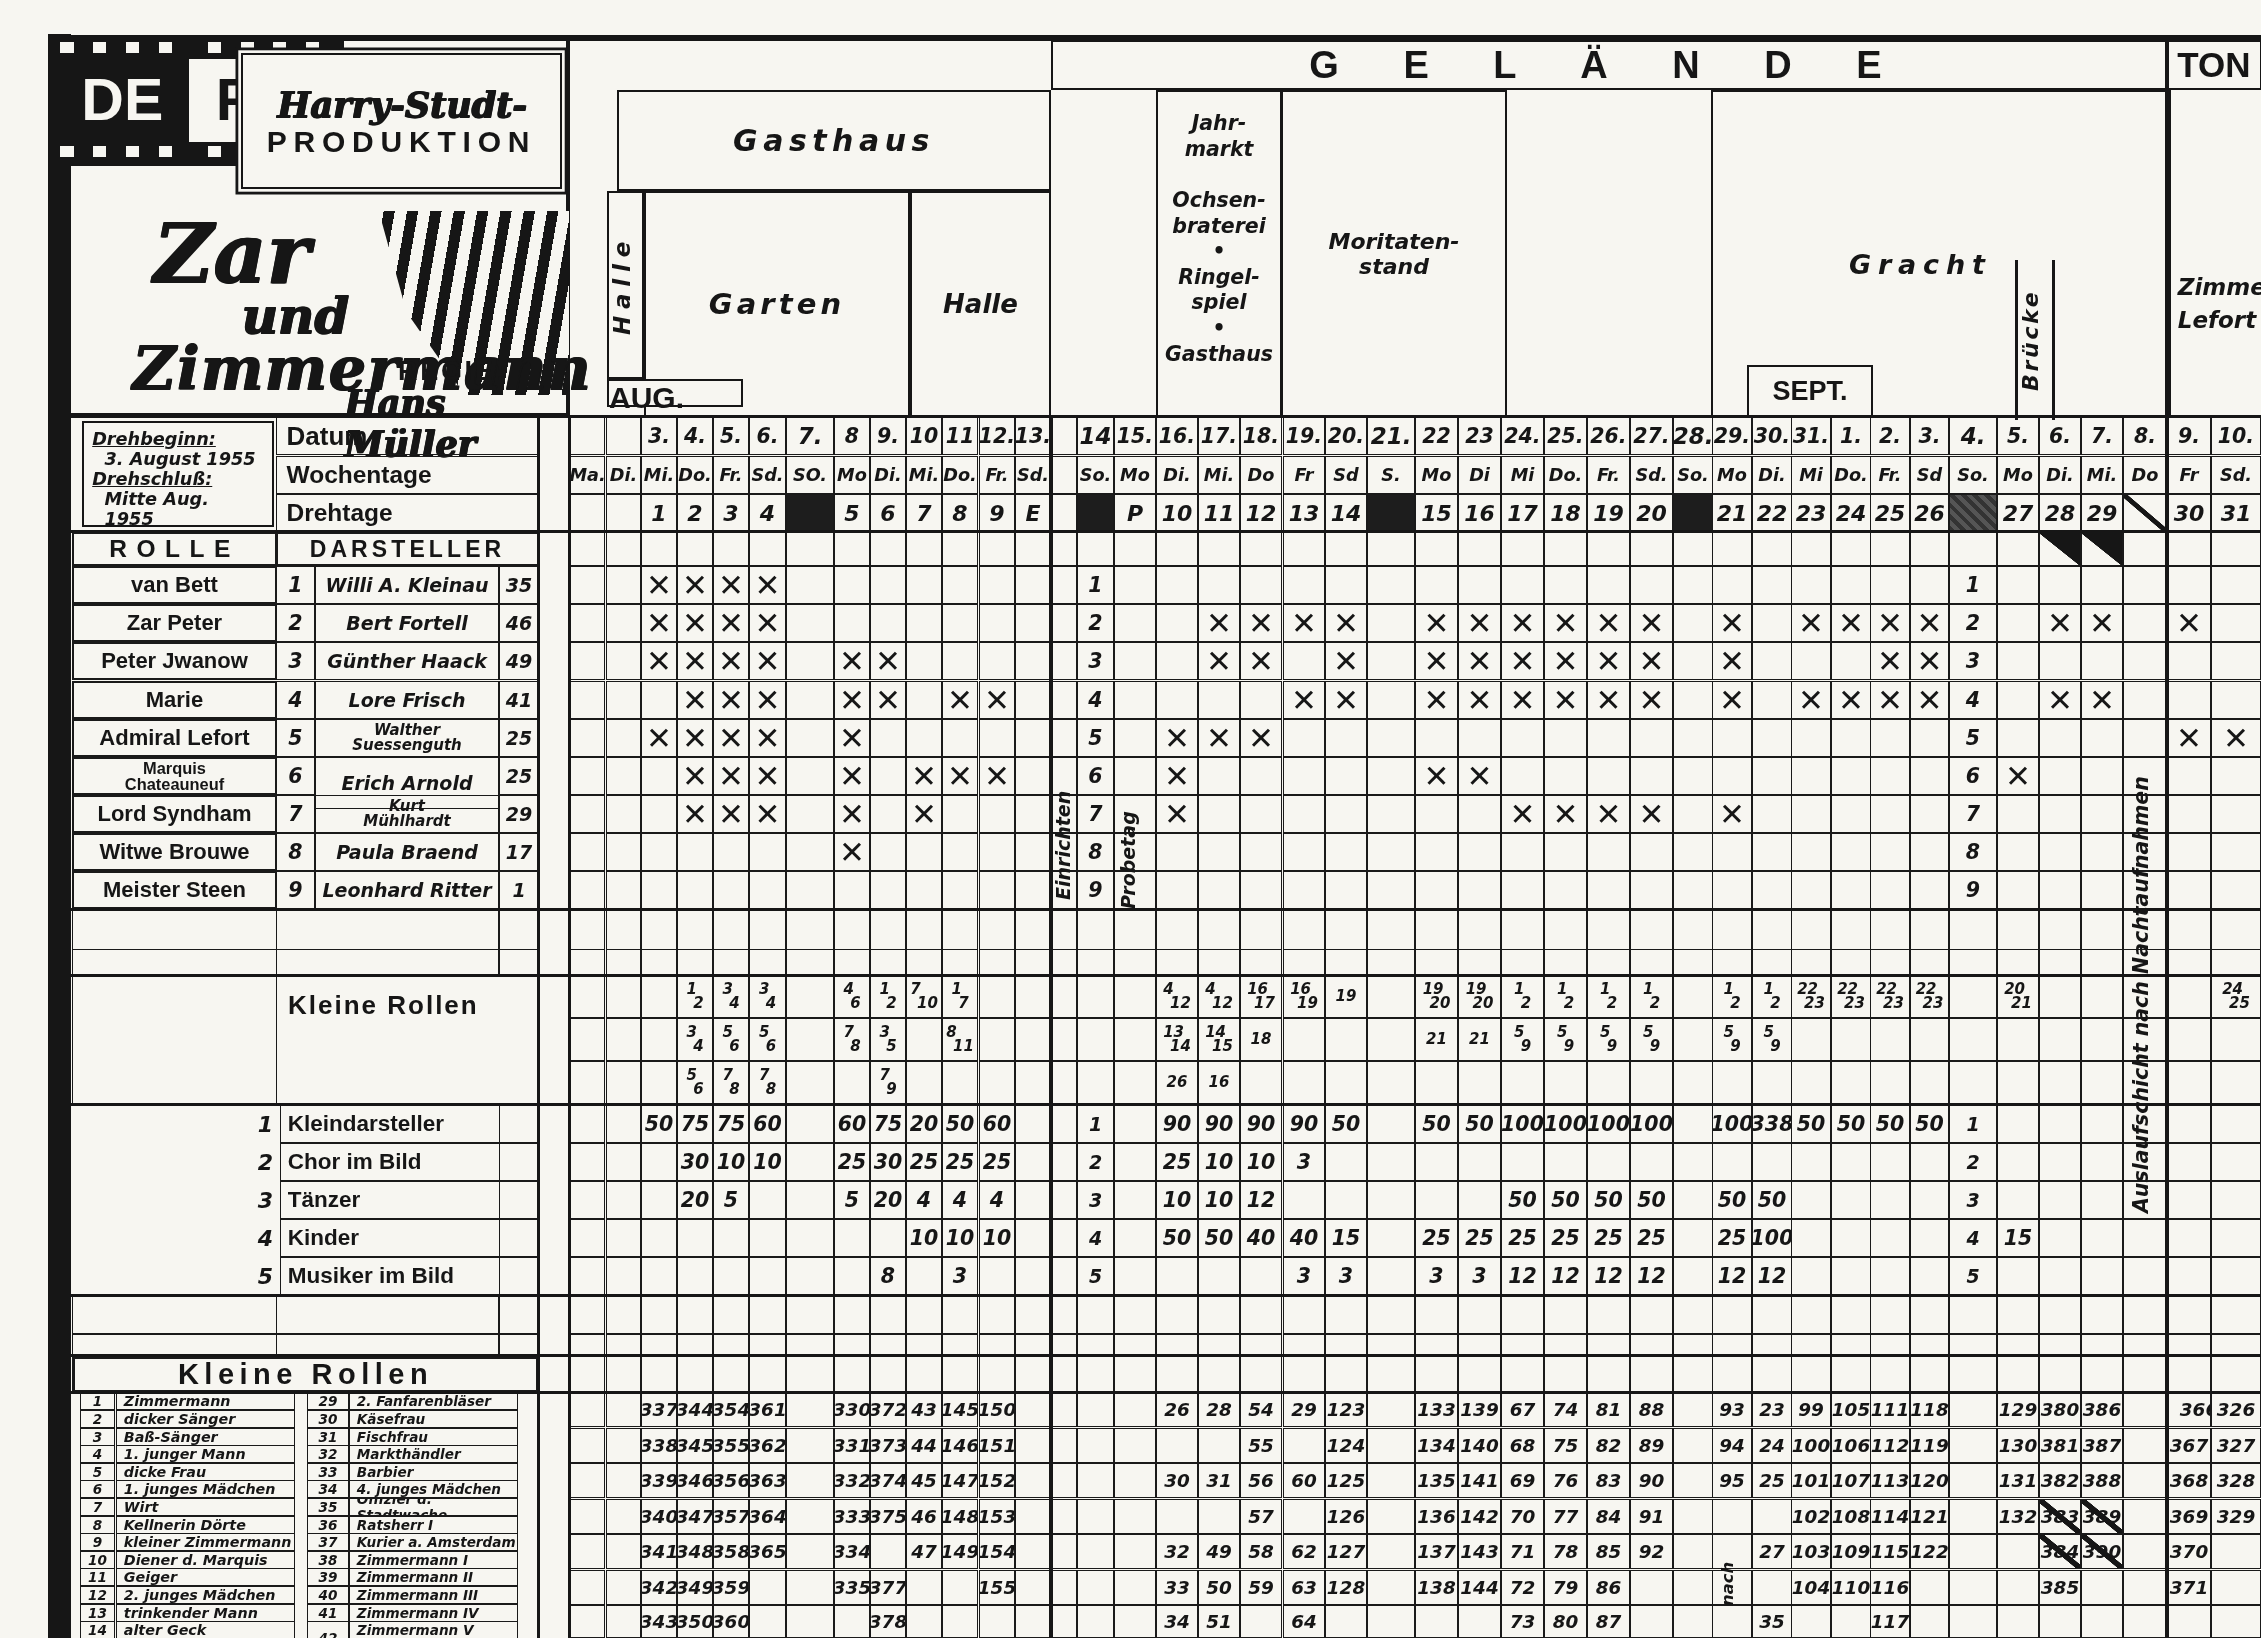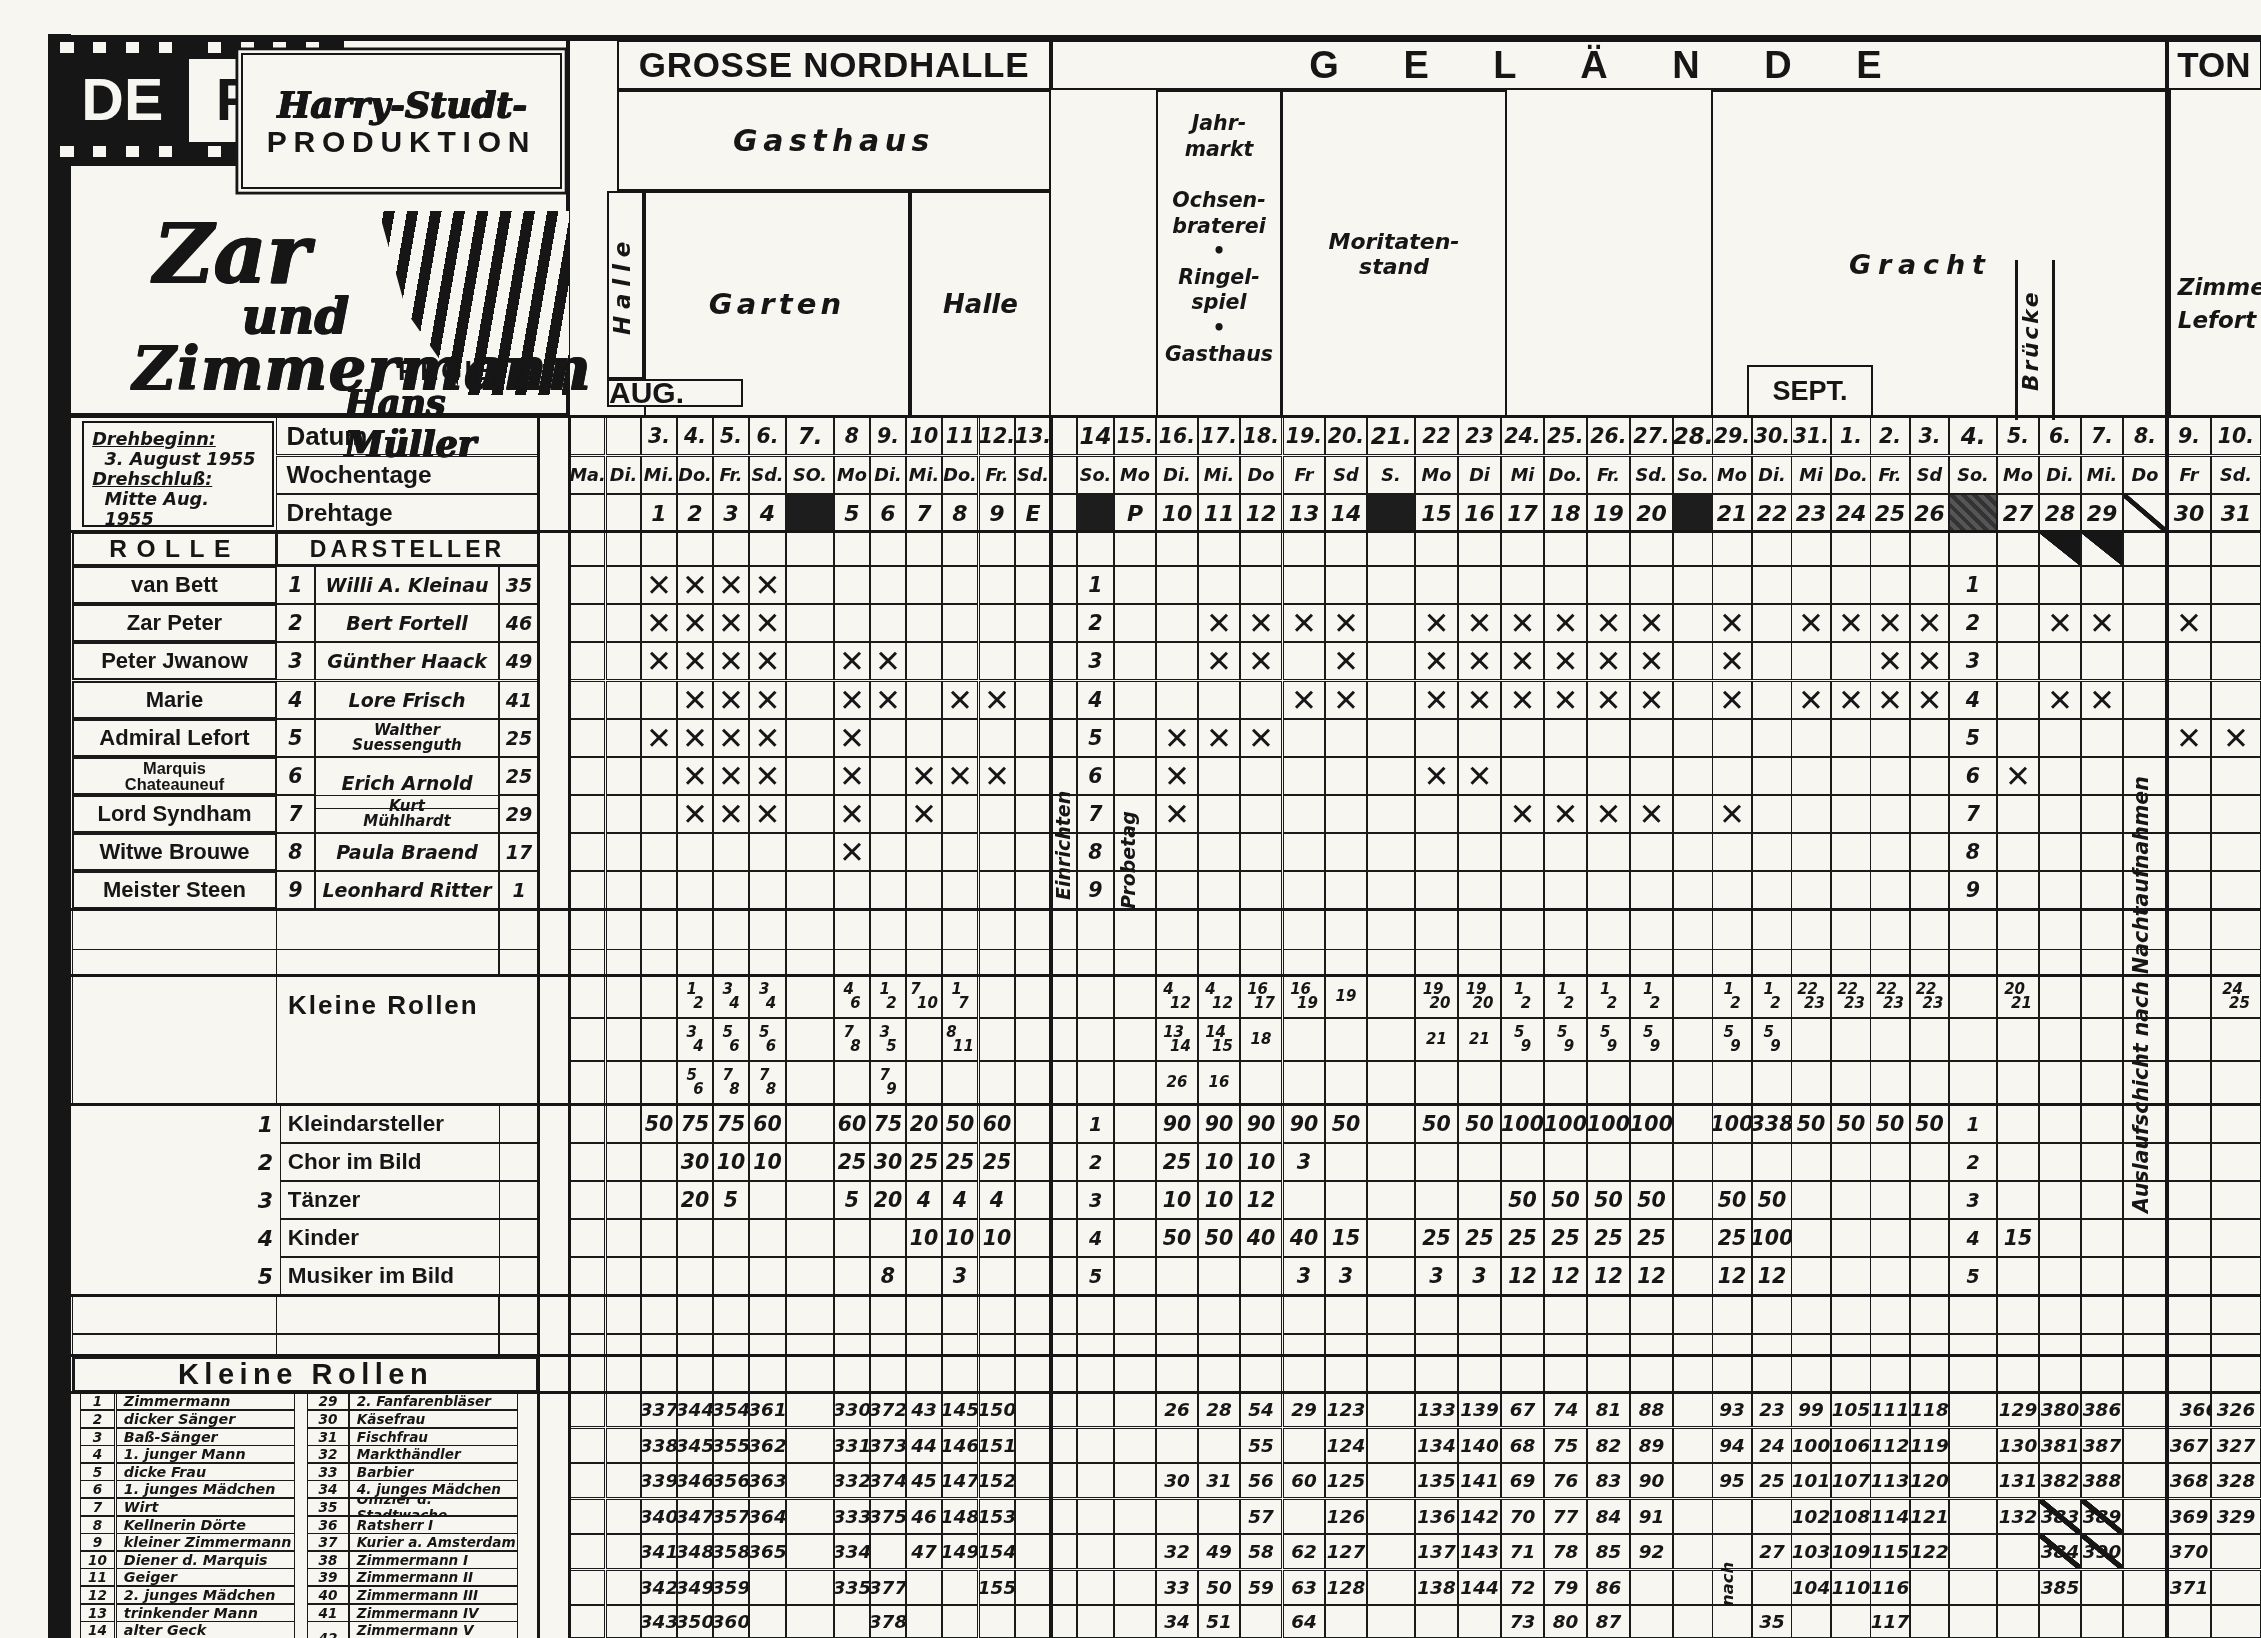--- a/index.html
+++ b/index.html
@@ -68,43 +68,40 @@
     <div class="abs curtain" style="left:266px;top:170px;width:232px;height:184px;"></div>
 
     <div class="abs titleart" style="left:82px;top:164px;font-size:82px;">Zar</div>
     <div class="abs titleart" style="left:170px;top:245px;font-size:50px;">und</div>
     <div class="abs titleart" style="left:61px;top:293px;font-size:59px;letter-spacing:1.4px;">Zimmermann</div>
 
     <div class="abs print" style="left:327px;top:315px;font-size:27px;letter-spacing:2.7px;">REGIE:</div>
     <div class="abs titleart" style="left:273px;top:341px;font-size:35px;">Hans Müller</div>
   </div>
 
-  <div class="abs box" style="left:617px;top:40px;width:434px;height:50px;display:flex;align-items:center;justify-content:center;">
-    <span class="print" style="font-size:35px;letter-spacing:0.7px;">GROSSE NORDHALLE</span>
-  </div>
   <div class="abs box" style="left:1051px;top:40px;width:1116px;height:50px;display:flex;align-items:center;justify-content:center;">
     <span class="print" style="font-size:38px;letter-spacing:27px;">G E L Ä N D E</span>
   </div>
   <div class="abs box" style="left:2167px;top:40px;width:95px;height:50px;display:flex;align-items:center;justify-content:flex-start;padding-left:8.2px;">
     <span class="print" style="font-size:35px;">TON</span>
   </div>
 
   <div class="abs box" style="left:617px;top:90px;width:434px;height:101px;display:flex;align-items:center;justify-content:center;">
     <span class="hand" style="font-size:30px;letter-spacing:5.5px;">Gasthaus</span>
   </div>
   <div class="abs box" style="left:607px;top:191px;width:37px;height:188px;">
     <span class="vtext" style="position:absolute;inset:0;font-size:23px;letter-spacing:6.8px;">Halle</span>
   </div>
   <div class="abs box" style="left:644px;top:191px;width:266px;height:226px;display:flex;align-items:center;justify-content:center;">
     <span class="hand" style="font-size:29px;letter-spacing:4.1px;">Garten</span>
   </div>
   <div class="abs box" style="left:910px;top:191px;width:141px;height:226px;display:flex;align-items:center;justify-content:center;">
     <span class="hand" style="font-size:26px;">Halle</span>
   </div>
-  <div class="abs box" style="left:607px;top:379px;width:136px;height:28px;display:flex;align-items:center;">
+  <div class="abs box" style="left:607px;top:379px;width:136px;height:28px;display:flex;">
     <span class="print" style="font-size:30px;">AUG.</span>
   </div>
 
   <div class="abs box" style="left:1156px;top:90px;width:126px;height:327px;padding:19px 6.8px;">
     <div class="hand" style="font-size:20.5px;line-height:1.25;white-space:pre-line;text-align:center;">Jahr-
 markt
 
 Ochsen-
 braterei
 •

